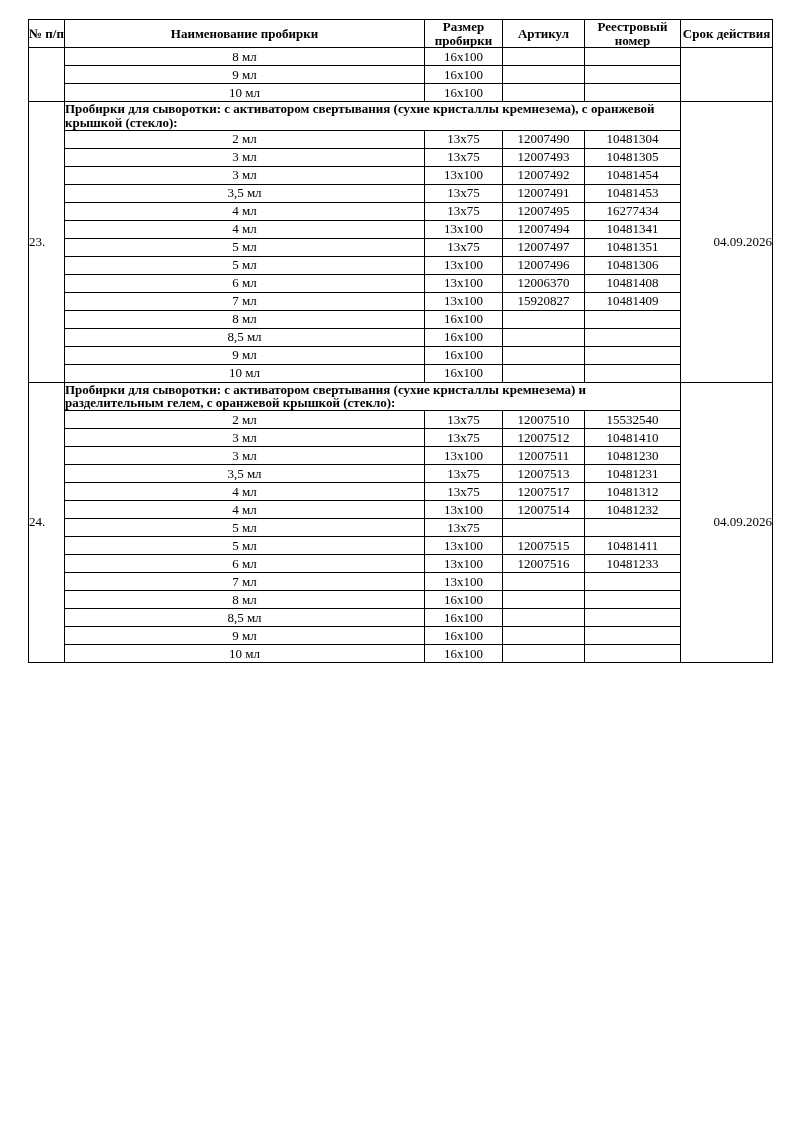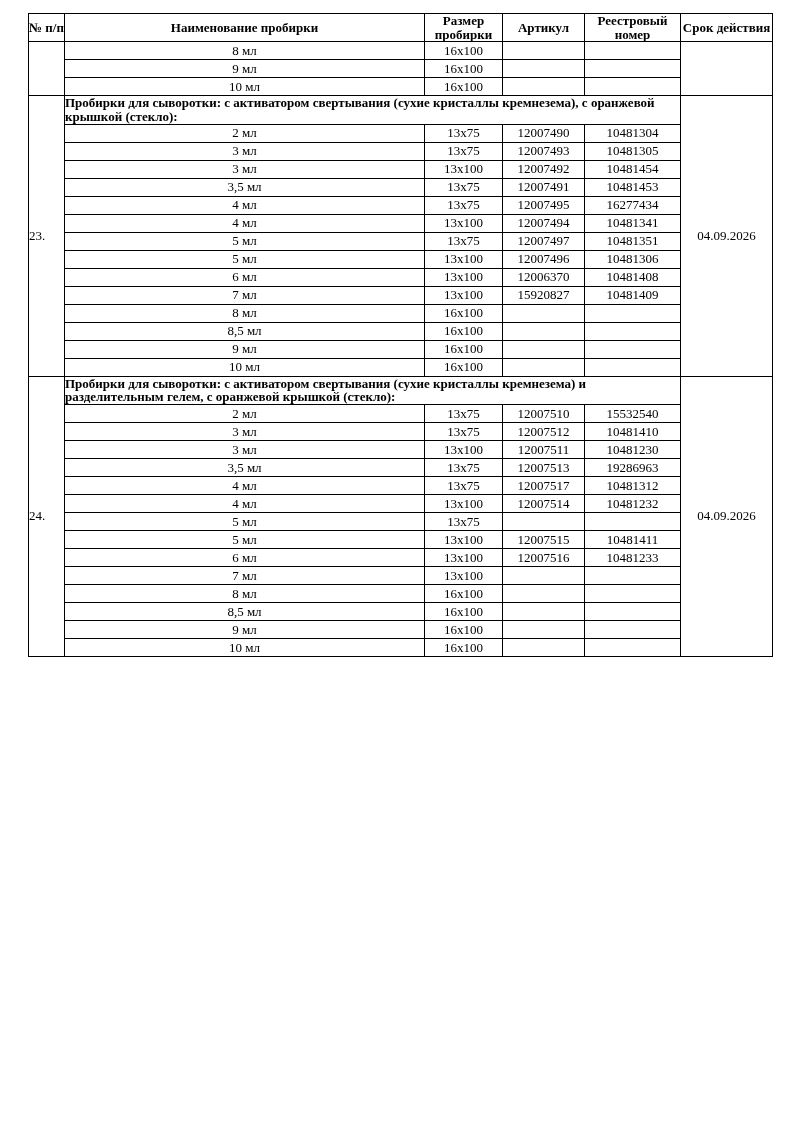--- a/index.html
+++ b/index.html
@@ -11,21 +11,21 @@
     width: 800px;
     height: 1131px;
     font-family: "Liberation Serif", serif;
     color: #000000;
   }
   .page {
     width: 689px;
     height: 1131px;
     position: relative;
     box-sizing: border-box;
-    padding: 13px 28px 0 28px;
+    padding: 19px 28px 0 28px;
   }
   table.doc-table {
     border-collapse: collapse;
     width: 744px;
     table-layout: fixed;
   }
   table.doc-table td, table.doc-table th {
     border: 1px solid #000000;
     padding: 0;
     vertical-align: middle;
@@ -61,21 +61,21 @@
     font-weight: bold;
     padding: 2px 6px;
     line-height: 1.18;
     font-size: 13.2px;
   }
   td.size, td.art, td.reg {
     text-align: center;
     height: 17px;
   }
   td.date {
-    text-align: center;
+    text-align: right;
     vertical-align: middle;
     font-size: 13px;
   }
 </style>
 </head>
 <body>
 
 <div class="page">
   <table class="doc-table">
     <colgroup>
@@ -226,21 +226,21 @@
         <tr>
           <td class="name">3 мл</td>
           <td class="size">13x100</td>
           <td class="art">12007511</td>
           <td class="reg">10481230</td>
         </tr>
         <tr>
           <td class="name">3,5 мл</td>
           <td class="size">13x75</td>
           <td class="art">12007513</td>
-          <td class="reg">19286963</td>
+          <td class="reg">10481231</td>
         </tr>
         <tr>
           <td class="name">4 мл</td>
           <td class="size">13x75</td>
           <td class="art">12007517</td>
           <td class="reg">10481312</td>
         </tr>
         <tr>
           <td class="name">4 мл</td>
           <td class="size">13x100</td>

